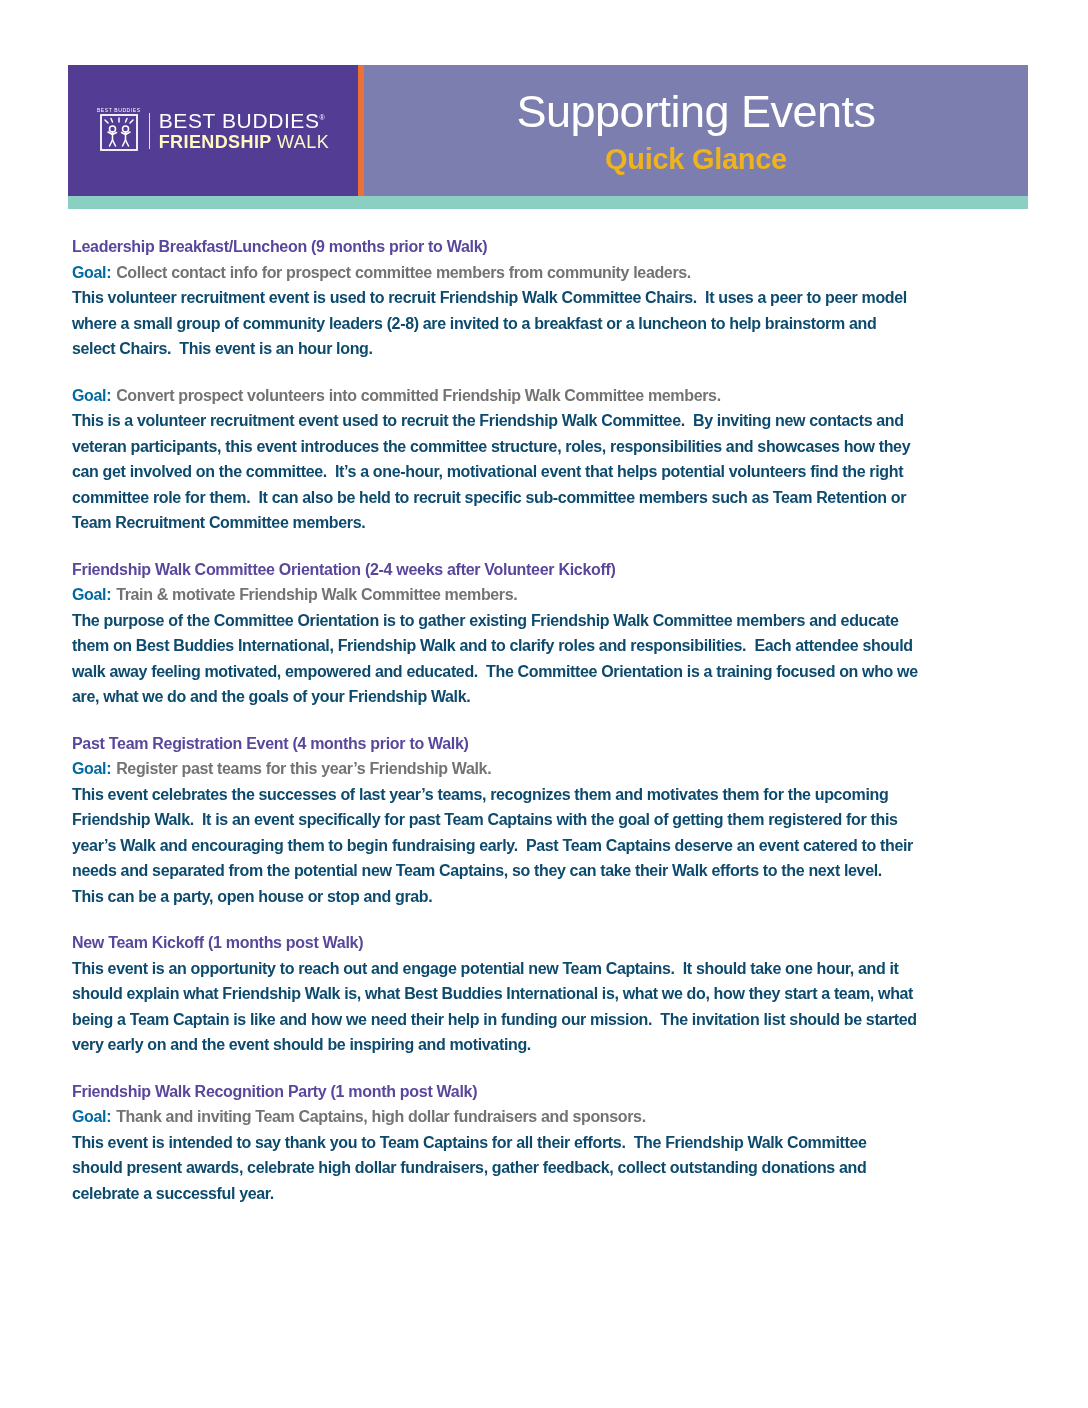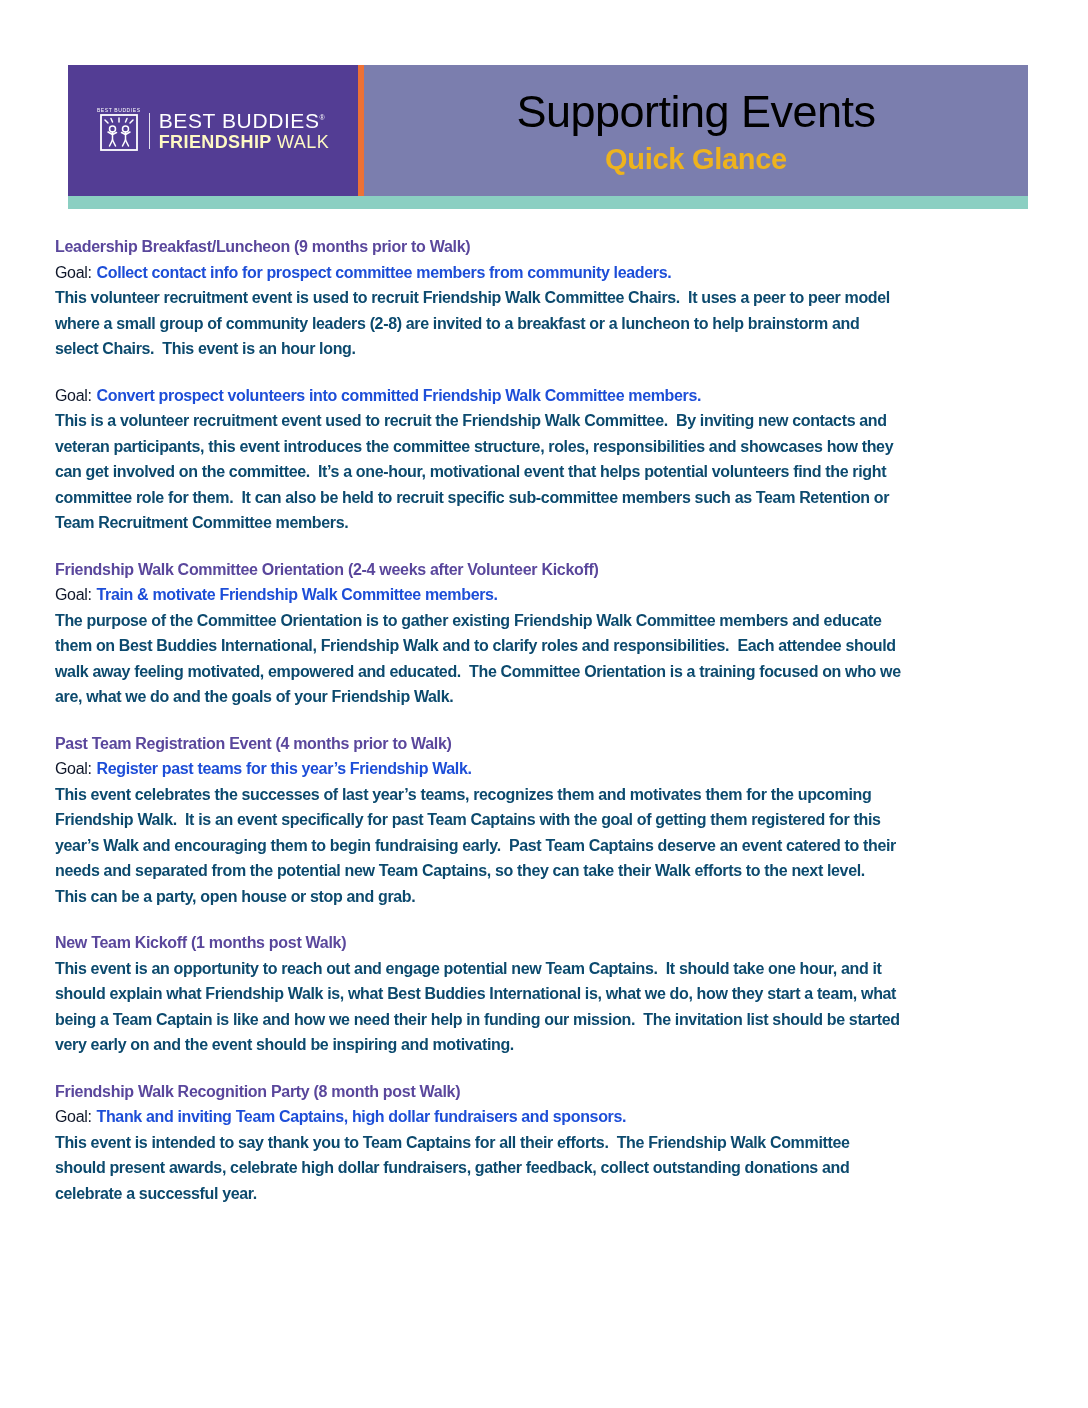--- a/index.html
+++ b/index.html
@@ -42,21 +42,21 @@
   .header-right {
     flex: 1;
     background: #7b7eae;
     display: flex;
     flex-direction: column;
     align-items: center;
     justify-content: center;
     padding-top: 2px;
   }
   .banner-title {
-    color: #000000;
+    color: #ffffff;
     font-size: 45px;
     font-weight: 500;
     letter-spacing: -0.5px;
     line-height: 1;
   }
   .banner-subtitle {
     color: #eeb31d;
     font-size: 29px;
     font-weight: 700;
     letter-spacing: -0.3px;
@@ -110,45 +110,45 @@
     font-size: 18px;
     letter-spacing: 0.4px;
     margin-top: 2px;
     white-space: nowrap;
   }
   .logo-line2 .bold { font-weight: 700; }
   .logo-line2 .light { font-weight: 400; }
 
   
   .content {
-    margin: 25px 0 0 55px;
+    margin: 25px 0 0 72px;
     width: 846px;
   }
   .sec { margin: 0 0 21px 0; }
   .sec-title {
     margin: 0;
     color: #5a479c;
     font-size: 16px;
     font-weight: 700;
     line-height: 25.5px;
     letter-spacing: -0.3px;
   }
   .goal-line {
     margin: 0;
     font-size: 16px;
     font-weight: 600;
     line-height: 25.5px;
     letter-spacing: -0.35px;
   }
   .goal-label {
-    color: #0f172a;
-    font-weight: 400;
+    color: #0369a1;
+    font-weight: 700;
     margin-right: 5px;
   }
-  .goal-text { color: #1d4ed8; }
+  .goal-text { color: #737373; }
   .sec-body {
     margin: 0;
     color: #0c4a6e;
     font-size: 16px;
     font-weight: 600;
     line-height: 25.5px;
     letter-spacing: -0.35px;
     white-space: pre-wrap;
   }
 </style>
@@ -231,19 +231,19 @@
       <p class="goal-line"><span class="goal-label">Goal:</span><span class="goal-text">Register past teams for this year’s Friendship Walk.</span></p>
       <p class="sec-body">This event celebrates the successes of last year’s teams, recognizes them and motivates them for the upcoming Friendship Walk.  It is an event specifically for past Team Captains with the goal of getting them registered for this year’s Walk and encouraging them to begin fundraising early.  Past Team Captains deserve an event catered to their needs and separated from the potential new Team Captains, so they can take their Walk efforts to the next level.  This can be a party, open house or stop and grab.</p>
     </section>
 
     <section class="sec">
       <h2 class="sec-title">New Team Kickoff (1 months post Walk)</h2>
       <p class="sec-body">This event is an opportunity to reach out and engage potential new Team Captains.  It should take one hour, and it should explain what Friendship Walk is, what Best Buddies International is, what we do, how they start a team, what being a Team Captain is like and how we need their help in funding our mission.  The invitation list should be started very early on and the event should be inspiring and motivating.</p>
     </section>
 
     <section class="sec">
-      <h2 class="sec-title">Friendship Walk Recognition Party (8 month post Walk)</h2>
+      <h2 class="sec-title">Friendship Walk Recognition Party (1 month post Walk)</h2>
       <p class="goal-line"><span class="goal-label">Goal:</span><span class="goal-text">Thank and inviting Team Captains, high dollar fundraisers and sponsors.</span></p>
       <p class="sec-body">This event is intended to say thank you to Team Captains for all their efforts.  The Friendship Walk Committee should present awards, celebrate high dollar fundraisers, gather feedback, collect outstanding donations and celebrate a successful year.</p>
     </section>
 
   </div>
 </div>
 
 </body></html>

